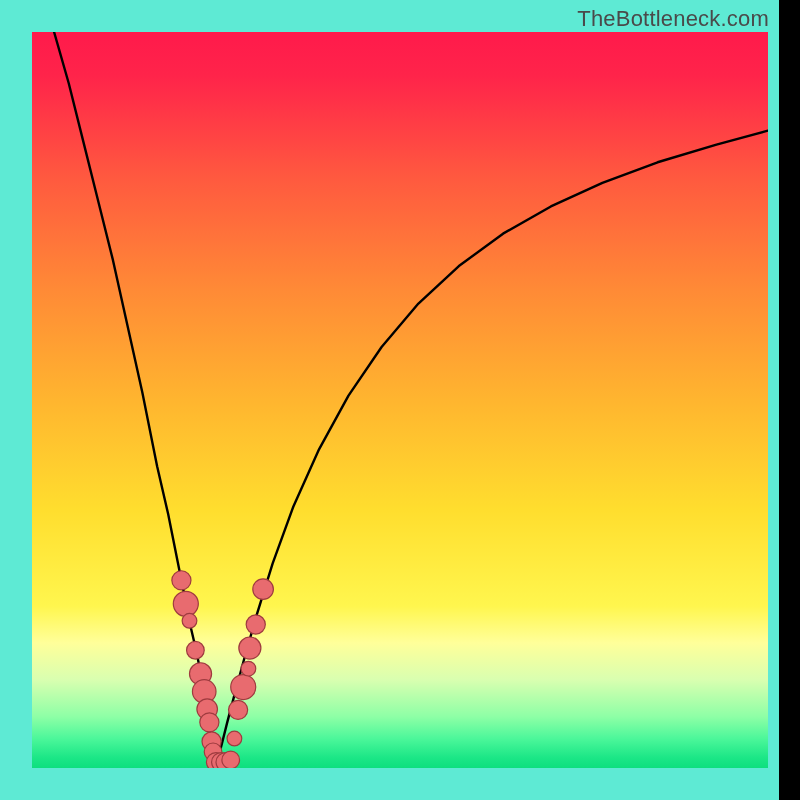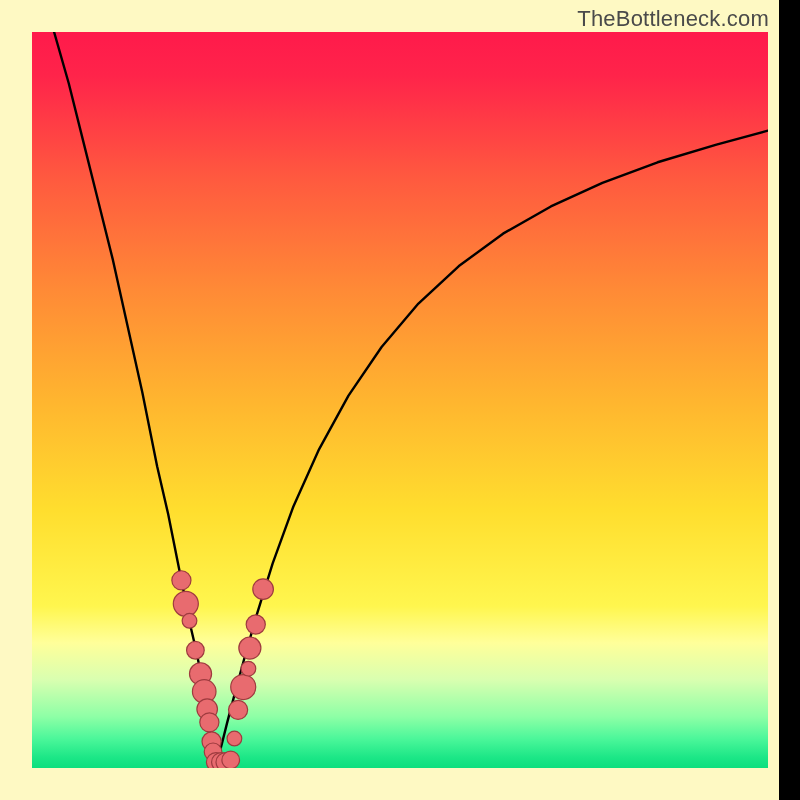--- a/index.html
+++ b/index.html
@@ -8,21 +8,21 @@
     width: 800px;
     height: 800px;
     background: #000;
     overflow: hidden;
     font-family: Arial, Helvetica, sans-serif;
   }
   .frame {
     position: absolute;
     left: 0; top: 0;
     width: 779px; height: 800px;
-    background: #fef9c3;
+    background: #5eead4;
   }
   .plot {
     position: absolute;
     left: 32px;
     top: 32px;
     width: 736px;
     height: 736px;
     overflow: hidden;
   }
   .plot svg {

